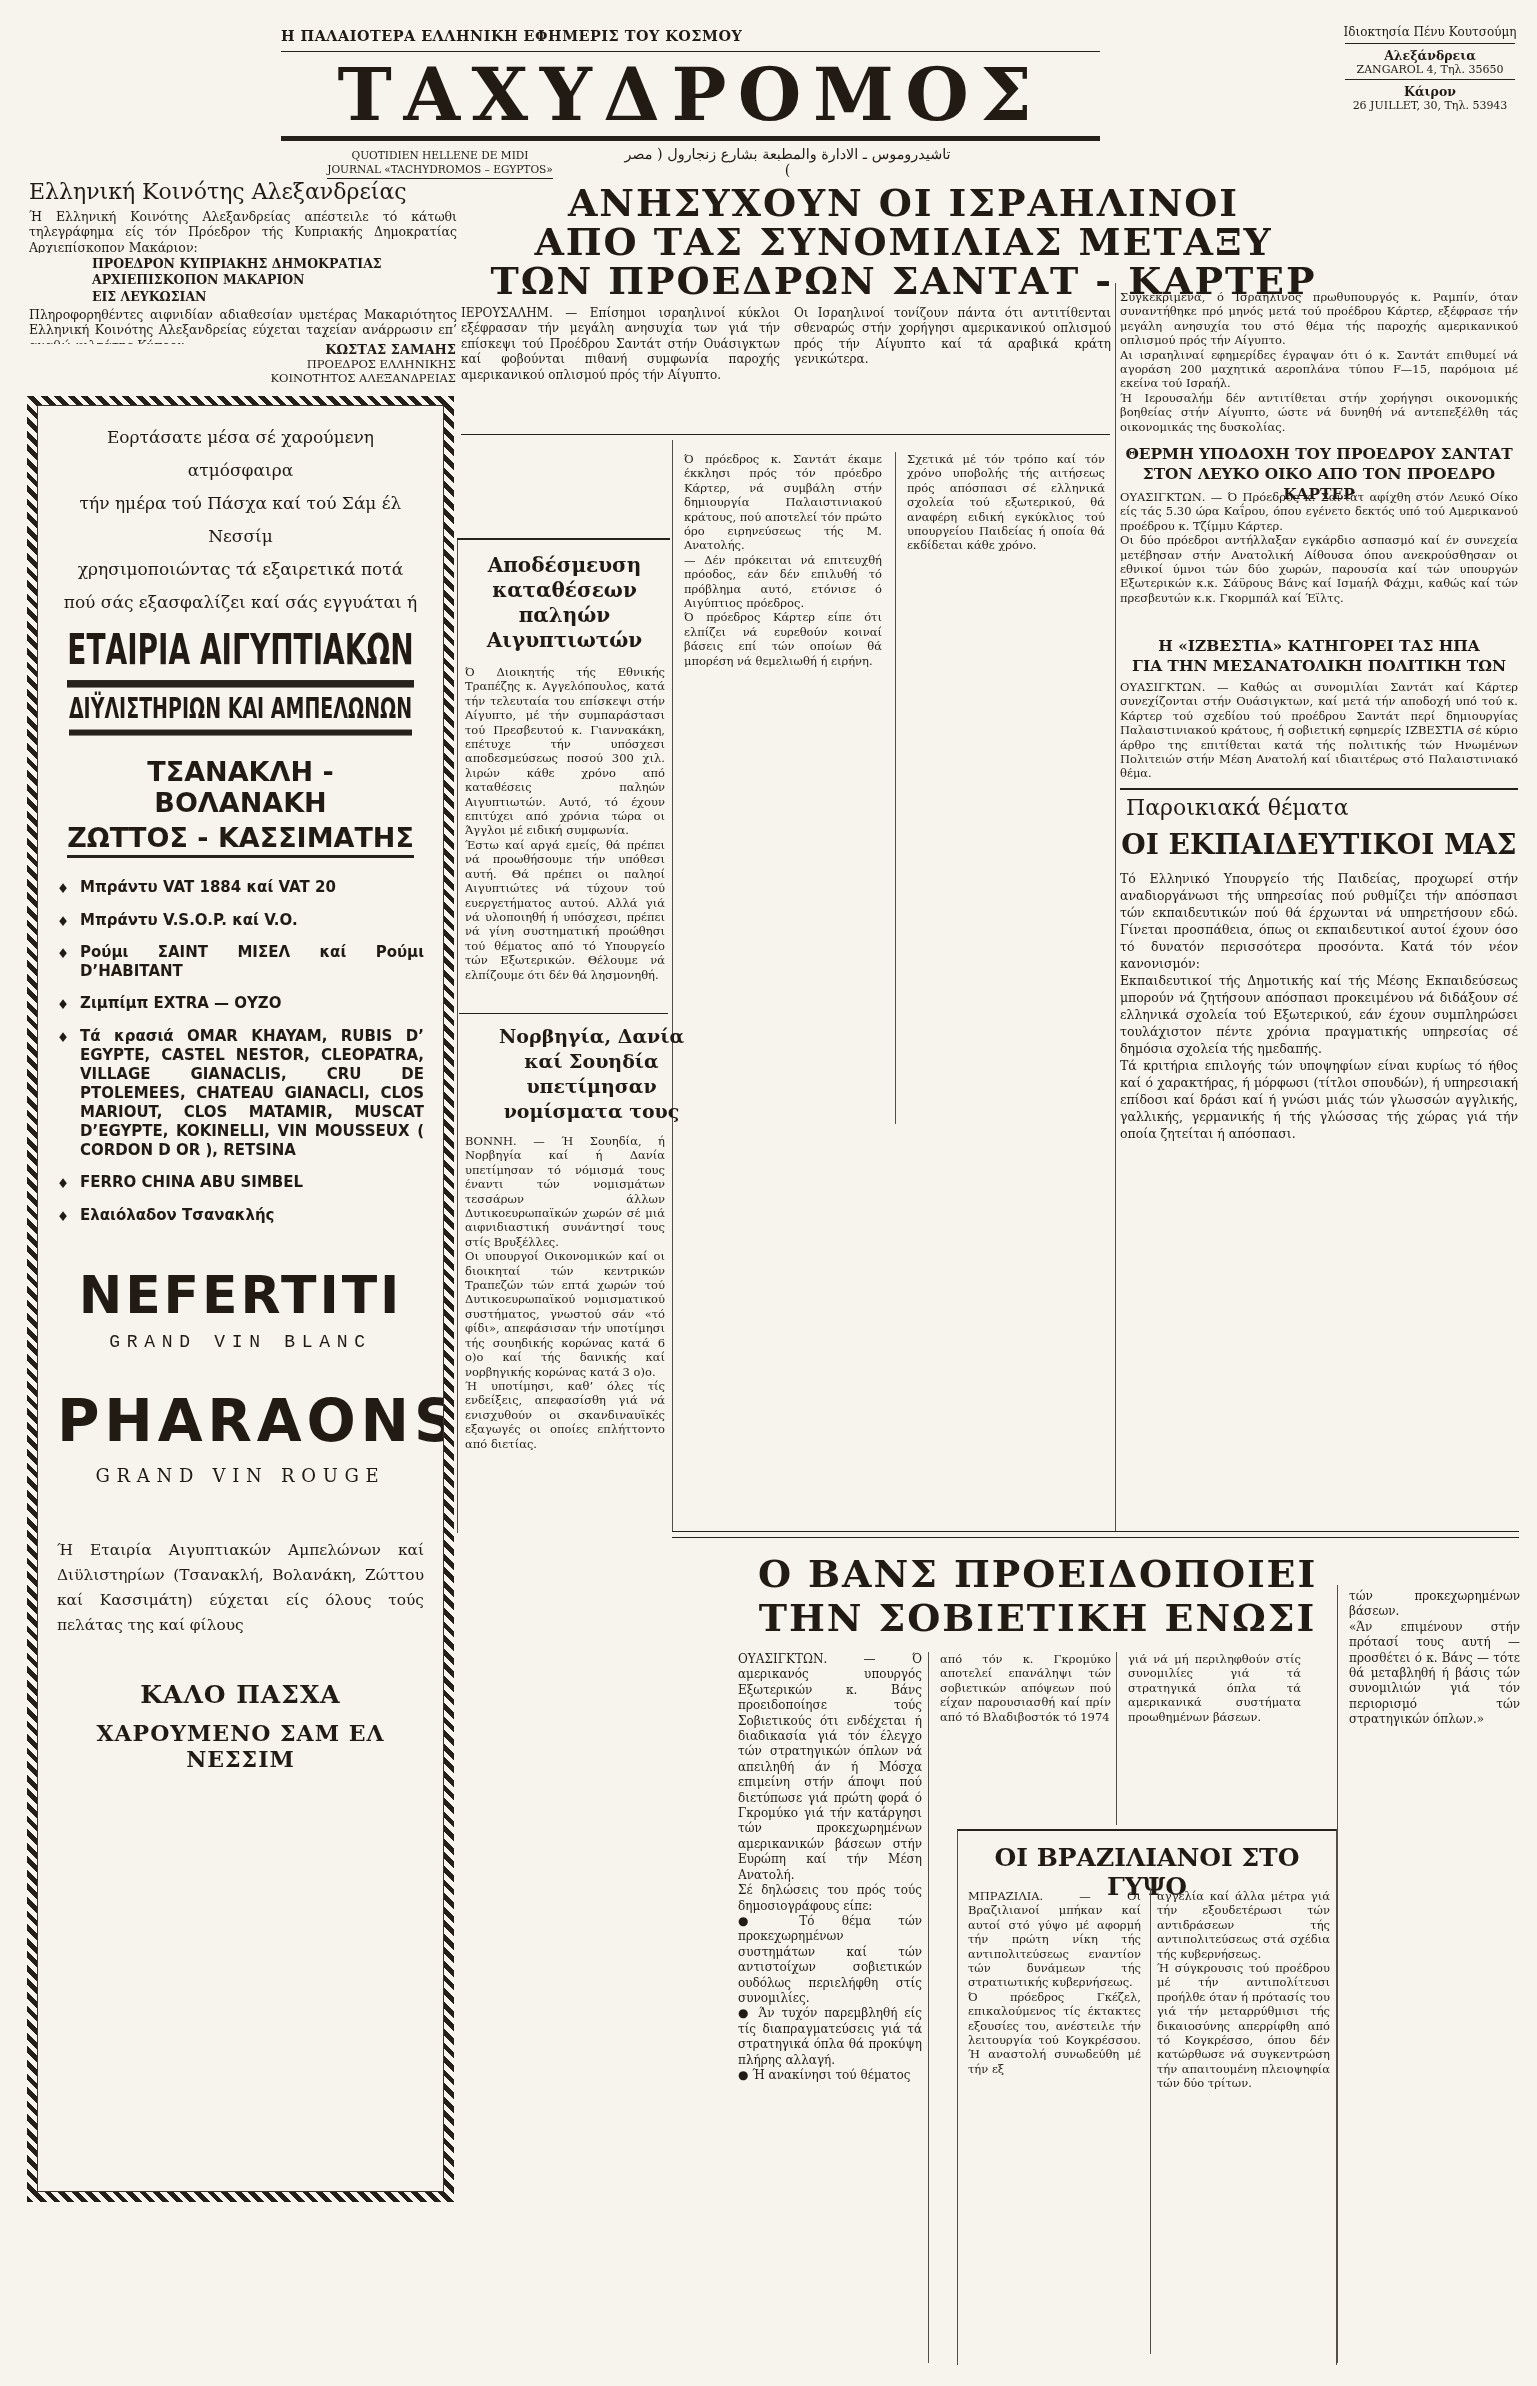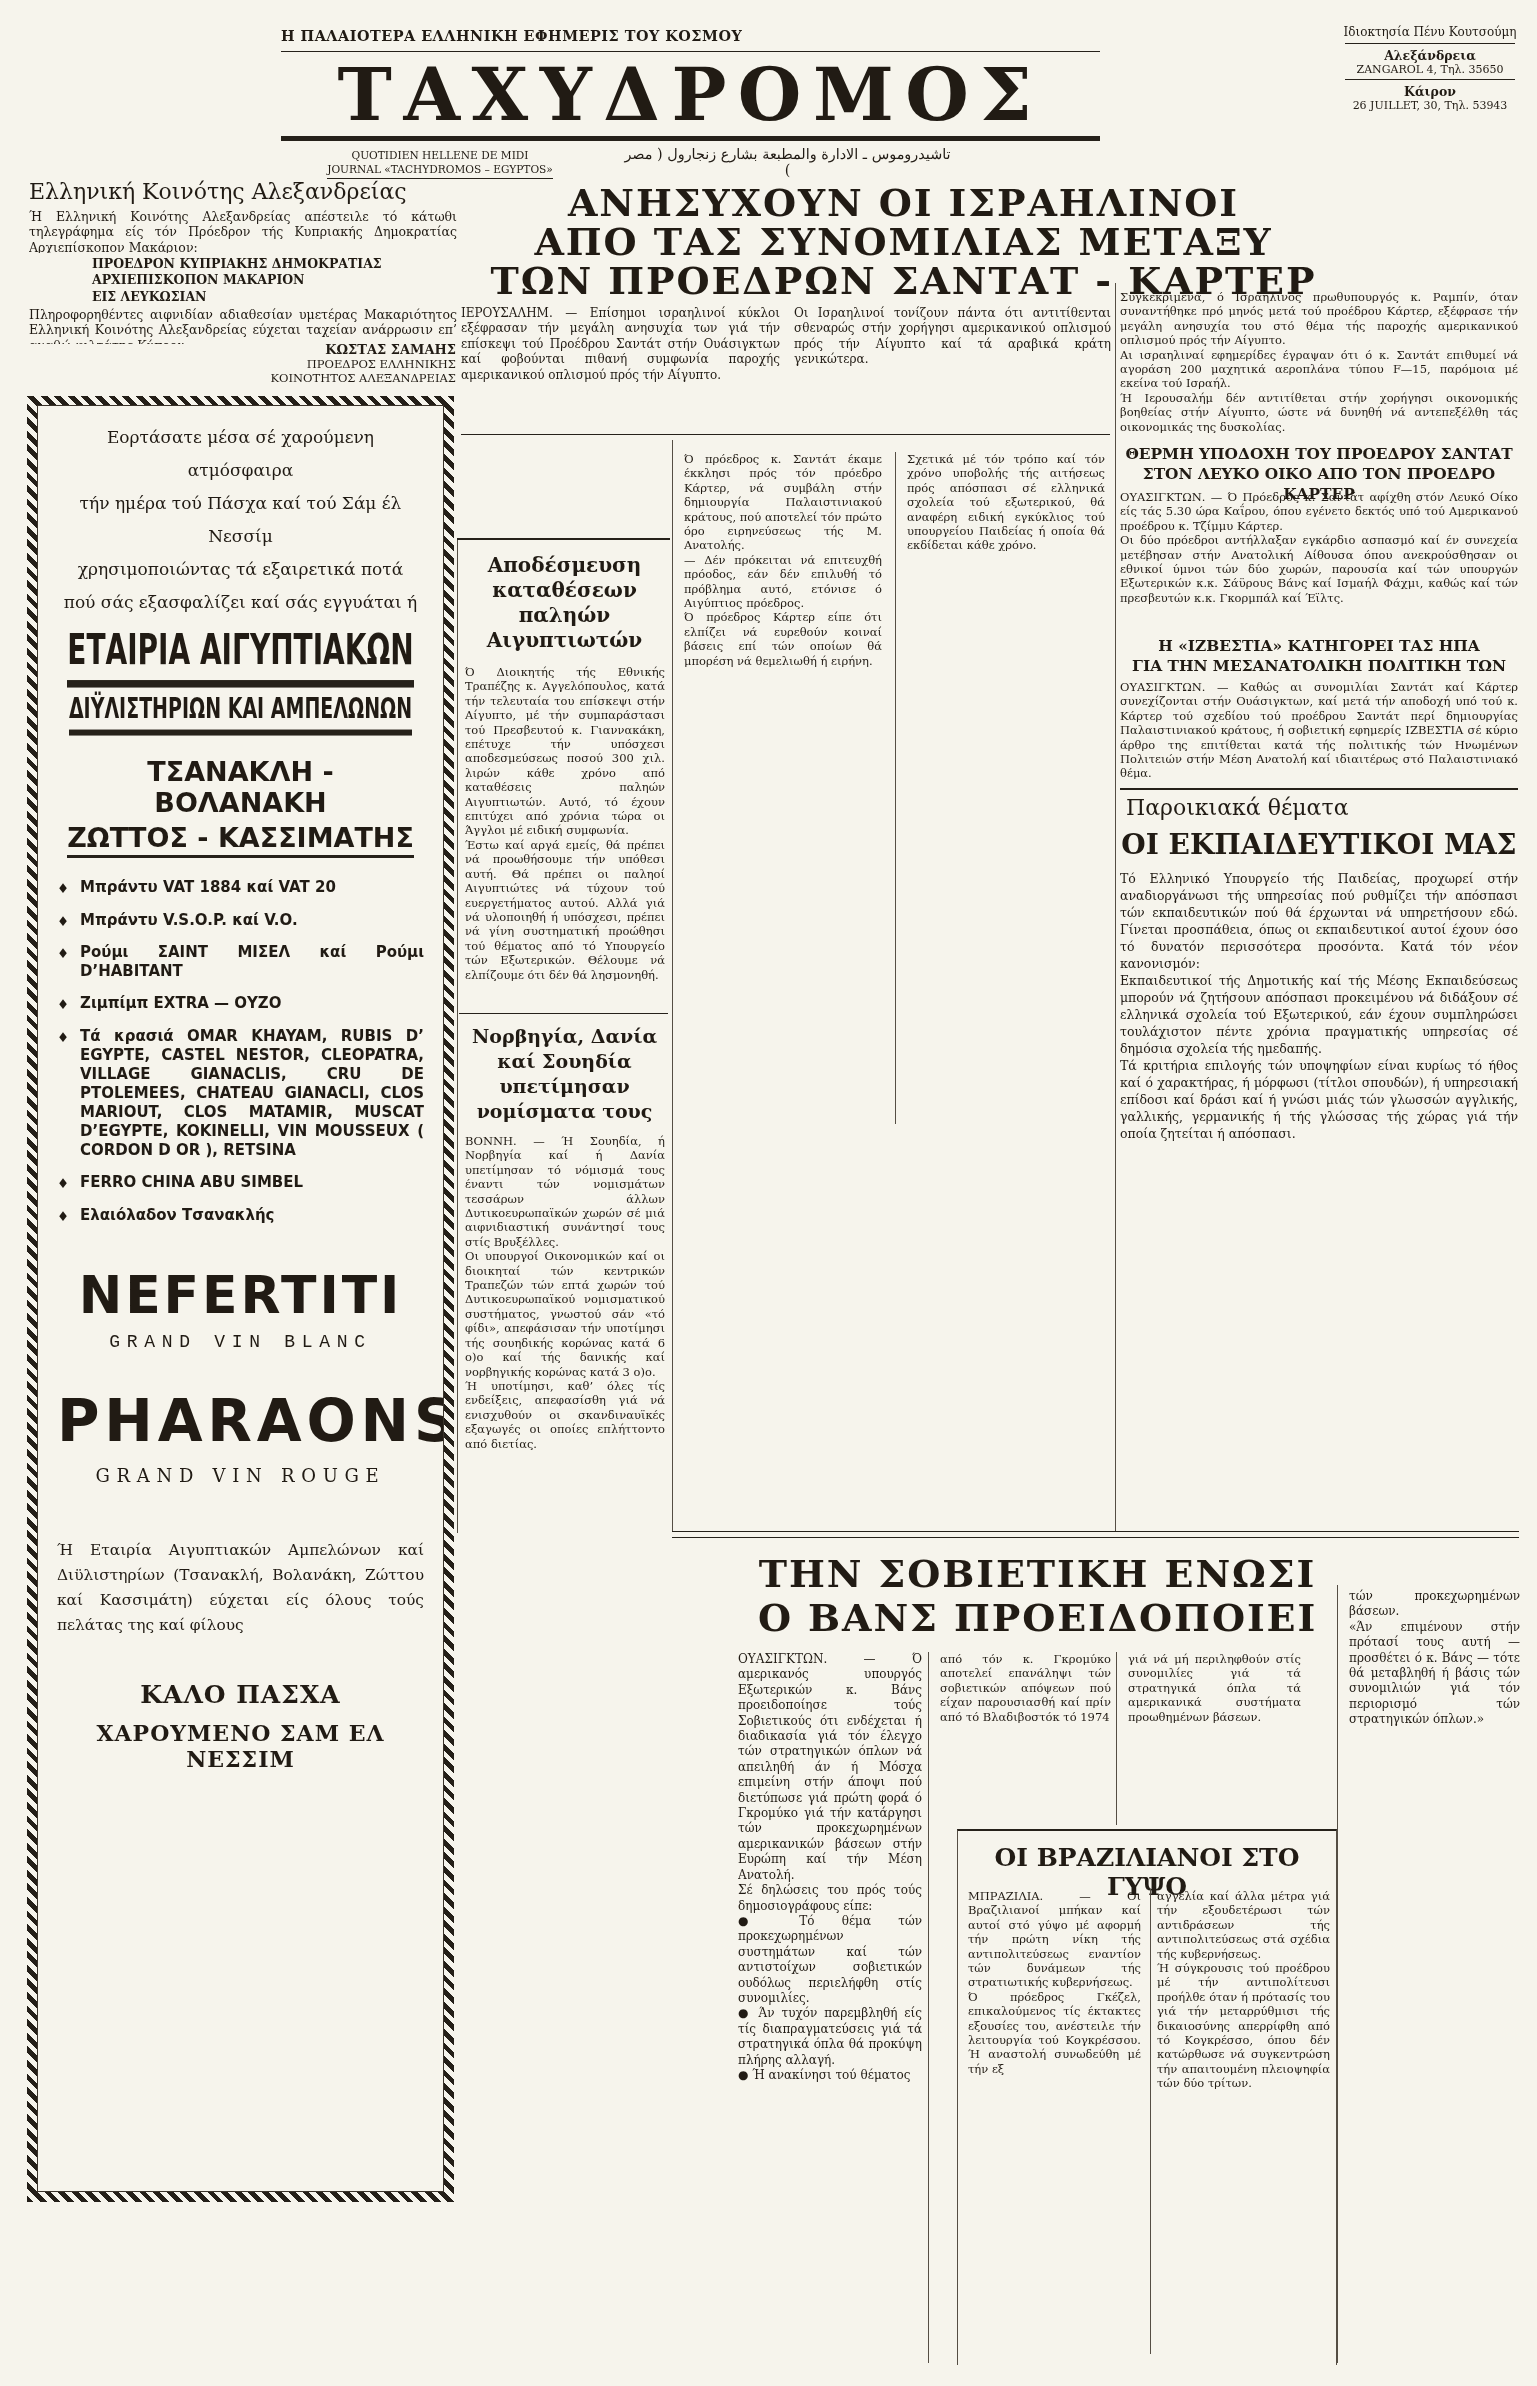--- a/index.html
+++ b/index.html
@@ -117,32 +117,32 @@
   <div class="hrule" style="left:457px;top:538px;width:213px;height:1.9px;"></div>
 
   <div class="abs c b pre" style="left:459px;top:553px;width:211px;font-size:20px;line-height:25px;">Αποδέσμευση
 καταθέσεων
 παληών
 Αιγυπτιωτών</div>
   <div class="abs bts" style="left:465px;top:665px;width:200px;height:344px;">Ό Διοικητής τής Εθνικής Τραπέζης κ. Αγγελόπουλος, κατά τήν τελευταία του επίσκεψι στήν Αίγυπτο, μέ τήν συμπαράστασι τού Πρεσβευτού κ. Γιαννακάκη, επέτυχε τήν υπόσχεσι αποδεσμεύσεως ποσού 300 χιλ. λιρών κάθε χρόνο από καταθέσεις παληών Αιγυπτιωτών. Αυτό, τό έχουν επιτύχει από χρόνια τώρα οι Άγγλοι μέ ειδική συμφωνία.
 Έστω καί αργά εμείς, θά πρέπει νά προωθήσουμε τήν υπόθεσι αυτή. Θά πρέπει οι παληοί Αιγυπτιώτες νά τύχουν τού ευεργετήματος αυτού. Αλλά γιά νά υλοποιηθή ή υπόσχεσι, πρέπει νά γίνη συστηματική προώθησι τού θέματος από τό Υπουργείο τών Εξωτερικών. Θέλουμε νά ελπίζουμε ότι δέν θά λησμονηθή.</div>
 
   <div class="hrule" style="left:459px;top:1013px;width:209px;height:1px;"></div>
-  <div class="abs c b pre" style="left:459px;top:1024px;width:211px;font-size:19px;line-height:25px;">Νορβηγία, Δανία
+  <div class="abs c b pre" style="left:459px;top:1024px;width:211px;font-size:19px;line-height:25px;padding-left:27px;">Νορβηγία, Δανία
 καί Σουηδία υπετίμησαν
 νομίσματα τους</div>
   <div class="abs bts" style="left:465px;top:1134px;width:200px;height:419px;">ΒΟΝΝΗ. — Ή Σουηδία, ή Νορβηγία καί ή Δανία υπετίμησαν τό νόμισμά τους έναντι τών νομισμάτων τεσσάρων άλλων Δυτικοευρωπαϊκών χωρών σέ μιά αιφνιδιαστική συνάντησί τους στίς Βρυξέλλες.
 Οι υπουργοί Οικονομικών καί οι διοικηταί τών κεντρικών Τραπεζών τών επτά χωρών τού Δυτικοευρωπαϊκού νομισματικού συστήματος, γνωστού σάν «τό φίδι», απεφάσισαν τήν υποτίμησι τής σουηδικής κορώνας κατά 6 ο)ο καί τής δανικής καί νορβηγικής κορώνας κατά 3 ο)ο.
 Ή υποτίμησι, καθ’ όλες τίς ενδείξεις, απεφασίσθη γιά νά ενισχυθούν οι σκανδιναυϊκές εξαγωγές οι οποίες επλήττοντο από διετίας.</div>
 
   <div class="abs" style="left:672px;top:1531px;width:847px;height:4.8px;border-top:1.9px solid #26211a;border-bottom:1px solid #26211a;"></div>
 
   <div class="abs c b" style="left:726px;top:1552px;width:623px;font-size:38px;line-height:44px;letter-spacing:1.9px;">
+    <span class="hl-line">Ο ΒΑΝΣ ΠΡΟΕΙΔΟΠΟΙΕΙ</span>
     <span class="hl-line">ΤΗΝ ΣΟΒΙΕΤΙΚΗ ΕΝΩΣΙ</span>
-    <span class="hl-line">Ο ΒΑΝΣ ΠΡΟΕΙΔΟΠΟΙΕΙ</span>
   </div>
 
   <div class="abs bts" style="left:738px;top:1652px;width:184px;height:711px;font-size:12px;line-height:15.4px;">ΟΥΑΣΙΓΚΤΩΝ. — Ό αμερικανός υπουργός Εξωτερικών κ. Βάνς προειδοποίησε τούς Σοβιετικούς ότι ενδέχεται ή διαδικασία γιά τόν έλεγχο τών στρατηγικών όπλων νά απειληθή άν ή Μόσχα επιμείνη στήν άποψι πού διετύπωσε γιά πρώτη φορά ό Γκρομύκο γιά τήν κατάργησι τών προκεχωρημένων αμερικανικών βάσεων στήν Ευρώπη καί τήν Μέση Ανατολή.
 Σέ δηλώσεις του πρός τούς δημοσιογράφους είπε:
 ● Τό θέμα τών προκεχωρημένων συστημάτων καί τών αντιστοίχων σοβιετικών ουδόλως περιελήφθη στίς συνομιλίες.
 ● Άν τυχόν παρεμβληθή είς τίς διαπραγματεύσεις γιά τά στρατηγικά όπλα θά προκύψη πλήρης αλλαγή.
 ● Ή ανακίνησι τού θέματος</div>
   <div class="vr" style="left:928px;top:1652px;height:711px;"></div>
   <div class="abs bts" style="left:940px;top:1652px;width:171px;height:173px;">από τόν κ. Γκρομύκο αποτελεί επανάληψι τών σοβιετικών απόψεων πού είχαν παρουσιασθή καί πρίν από τό Βλαδιβοστόκ τό 1974</div>
   <div class="vr" style="left:1116px;top:1652px;height:173px;"></div>

